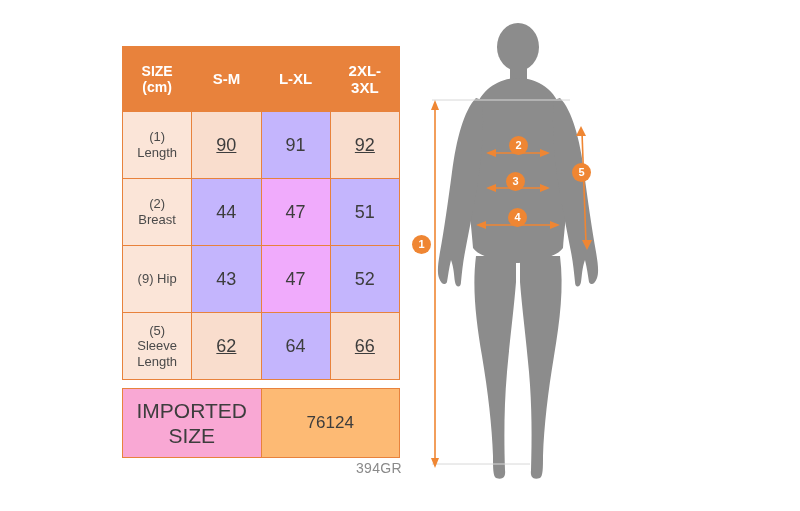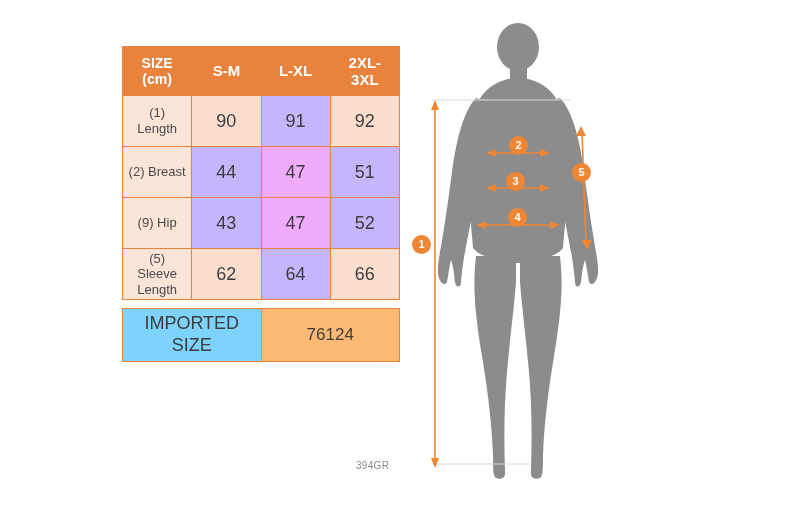--- a/index.html
+++ b/index.html
@@ -30,21 +30,21 @@
   }
   table.size-table {
     border-collapse: collapse;
     width: 278px;
     table-layout: fixed;
   }
   table.size-table td, table.size-table th {
     border: 1px solid #e8823c;
     text-align: center;
     vertical-align: middle;
-    padding: 0;
+    padding: 8px;
   }
   
   .hdr-cell {
     background: #e8823c;
     color: #ffffff;
     font-weight: bold;
     font-size: 15px;
     height: 48px;
     line-height: 1.15;
   }
@@ -57,51 +57,51 @@
     color: #4a4a4a;
     font-size: 13px;
     height: 50px;
     line-height: 1.2;
   }
   .val-cell {
     color: #3d3d3d;
     font-size: 18px;
     height: 50px;
   }
-  .tone-b { background: #f9ddcd; }
+  .tone-b { background: #f9ddcd; text-decoration: underline; }
   .tone-c { background: #c4b5fd; }
   .tone-d { background: #f0abfc; }
 
   
   .fabric-hdr {
     background: #e8823c;
     color: #ffffff;
     font-weight: bold;
     font-size: 15px;
     height: 42px;
   }
   .fabric-val {
-    background: #7dd3fc;
+    background: #f9a8d4;
     color: #3d3d3d;
-    font-size: 18px;
+    font-size: 21px;
     height: 52px;
     line-height: 1.2;
   }
   .code-val {
     background: #fdba74;
     color: #3d3d3d;
     font-size: 17px;
     height: 52px;
   }
 
   .sku {
     position: absolute;
     left: 356px;
     top: 460px;
-    font-size: 10px;
+    font-size: 14px;
     color: #8a8a8a;
     letter-spacing: 0.3px;
   }
 
   
   .figure {
     position: absolute;
     left: 410px;
     top: 20px;
     width: 380px;

